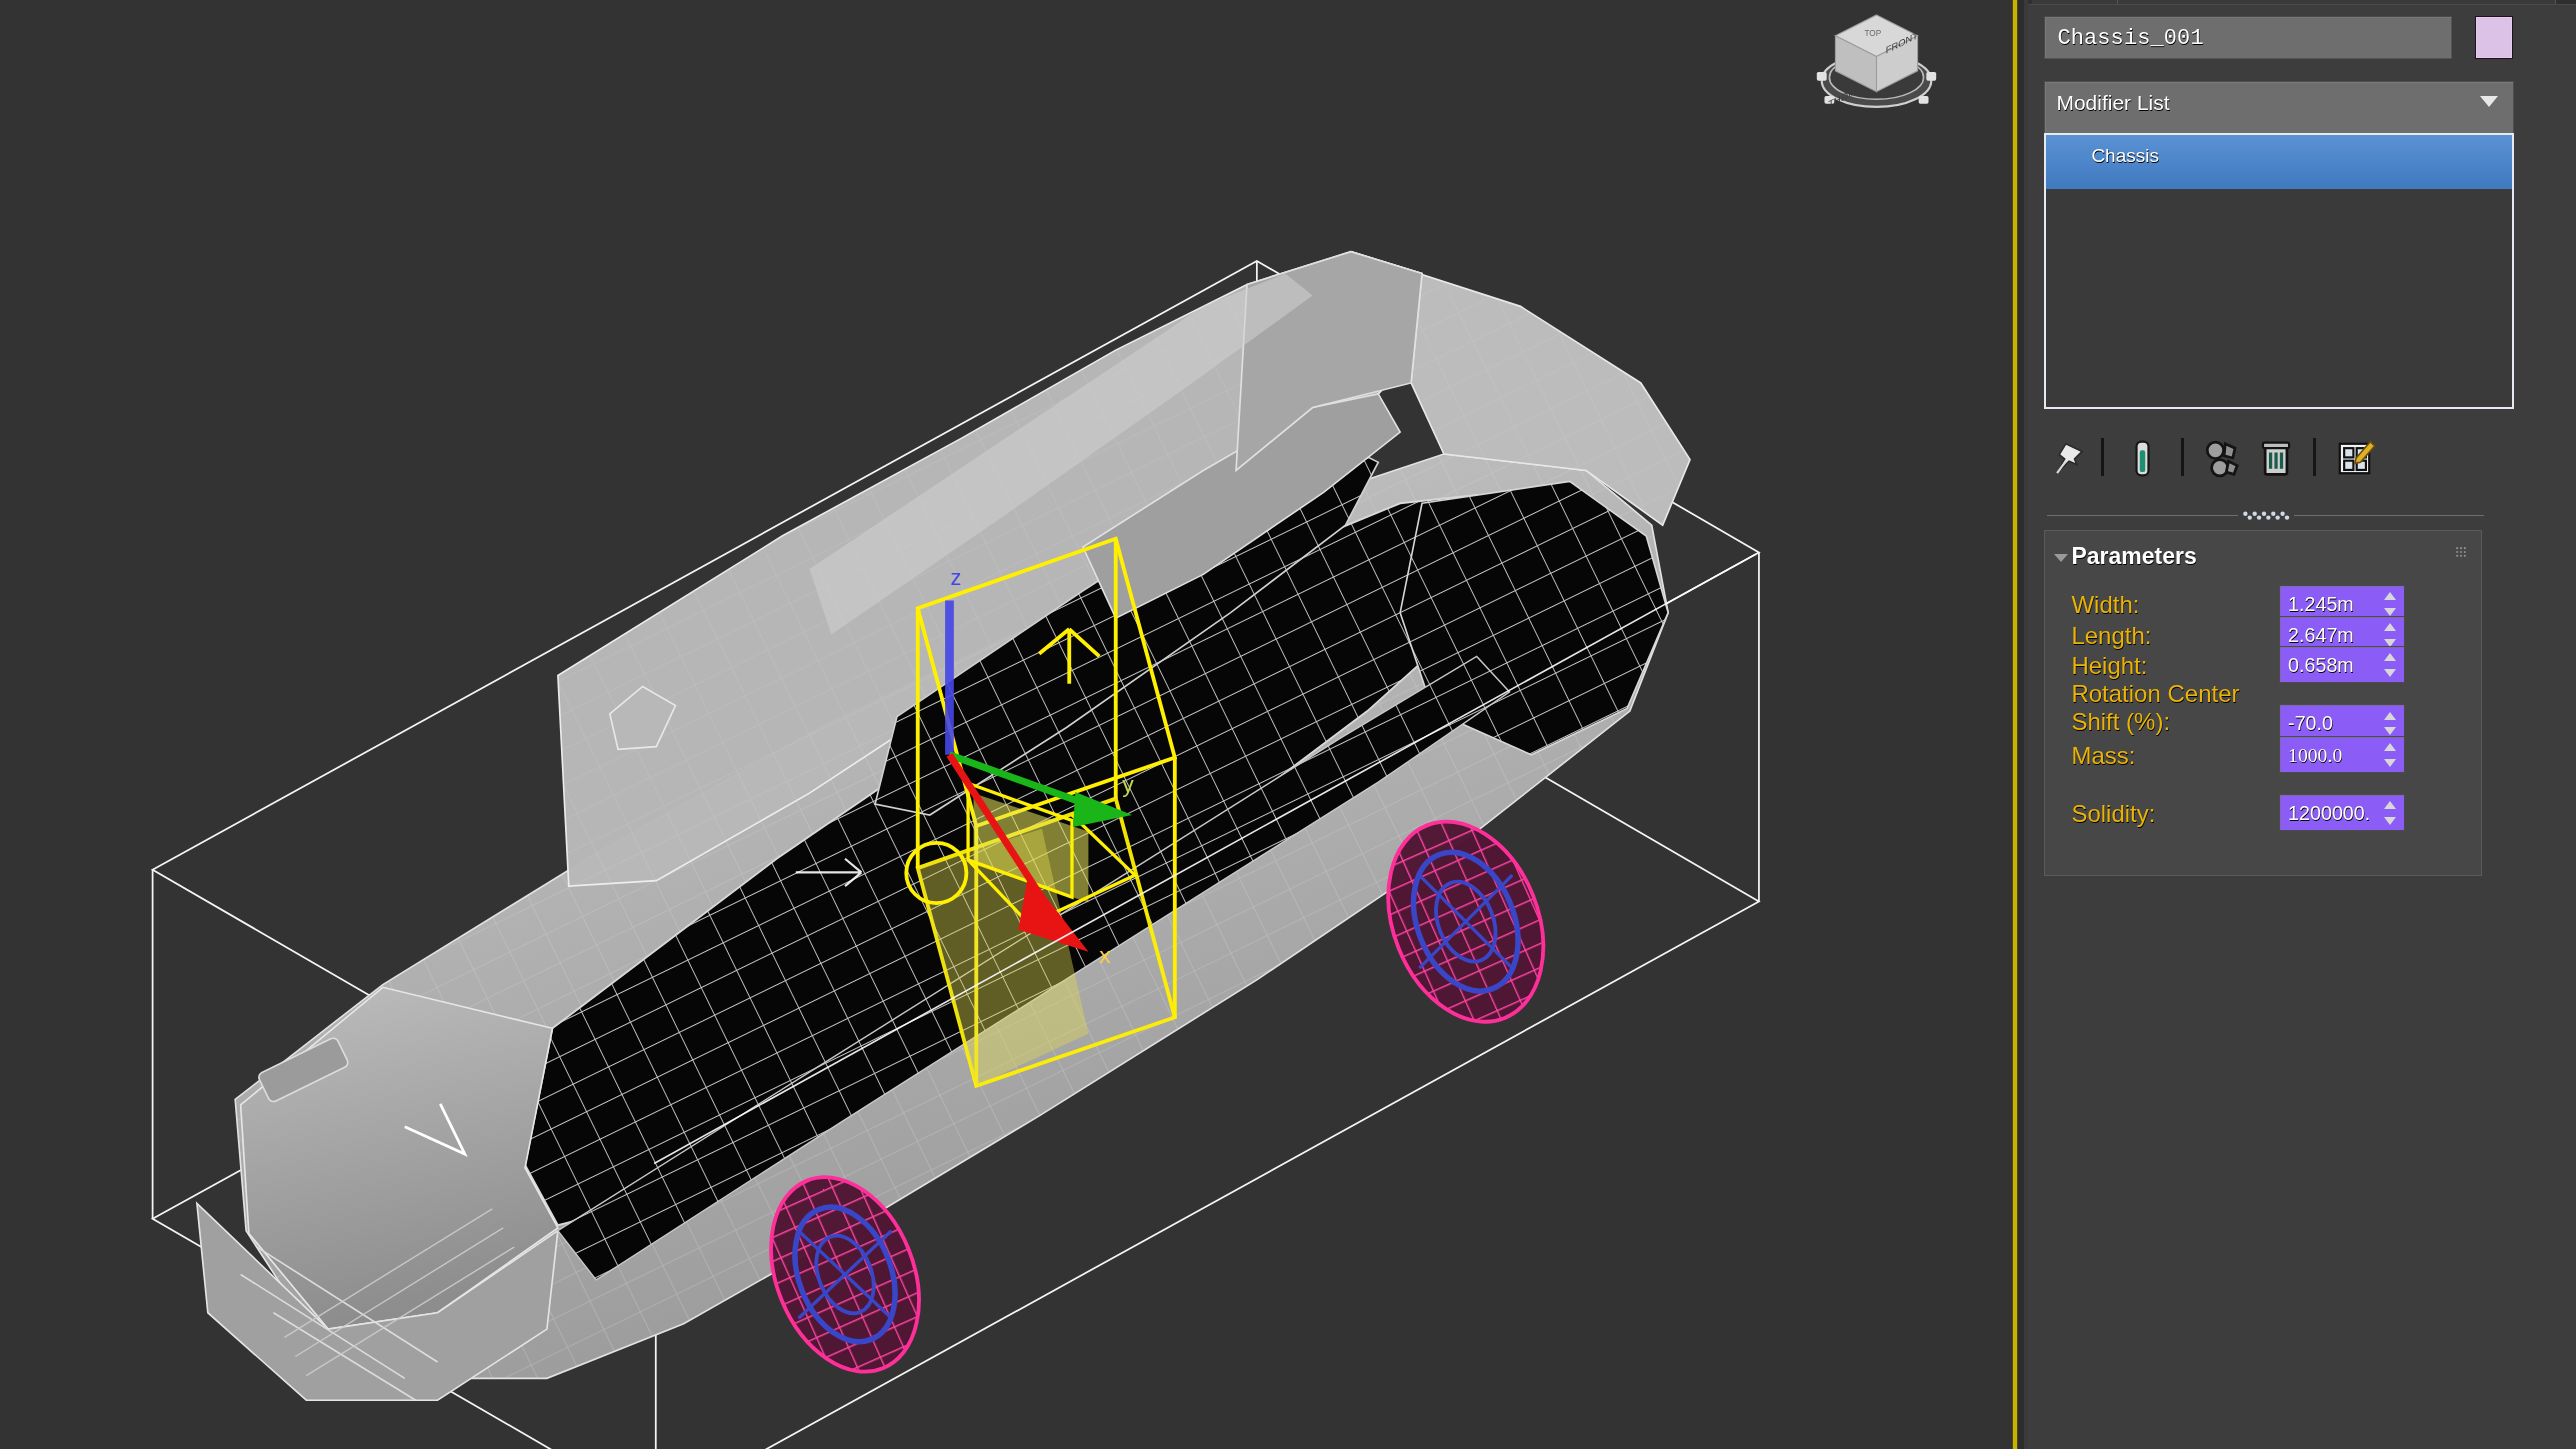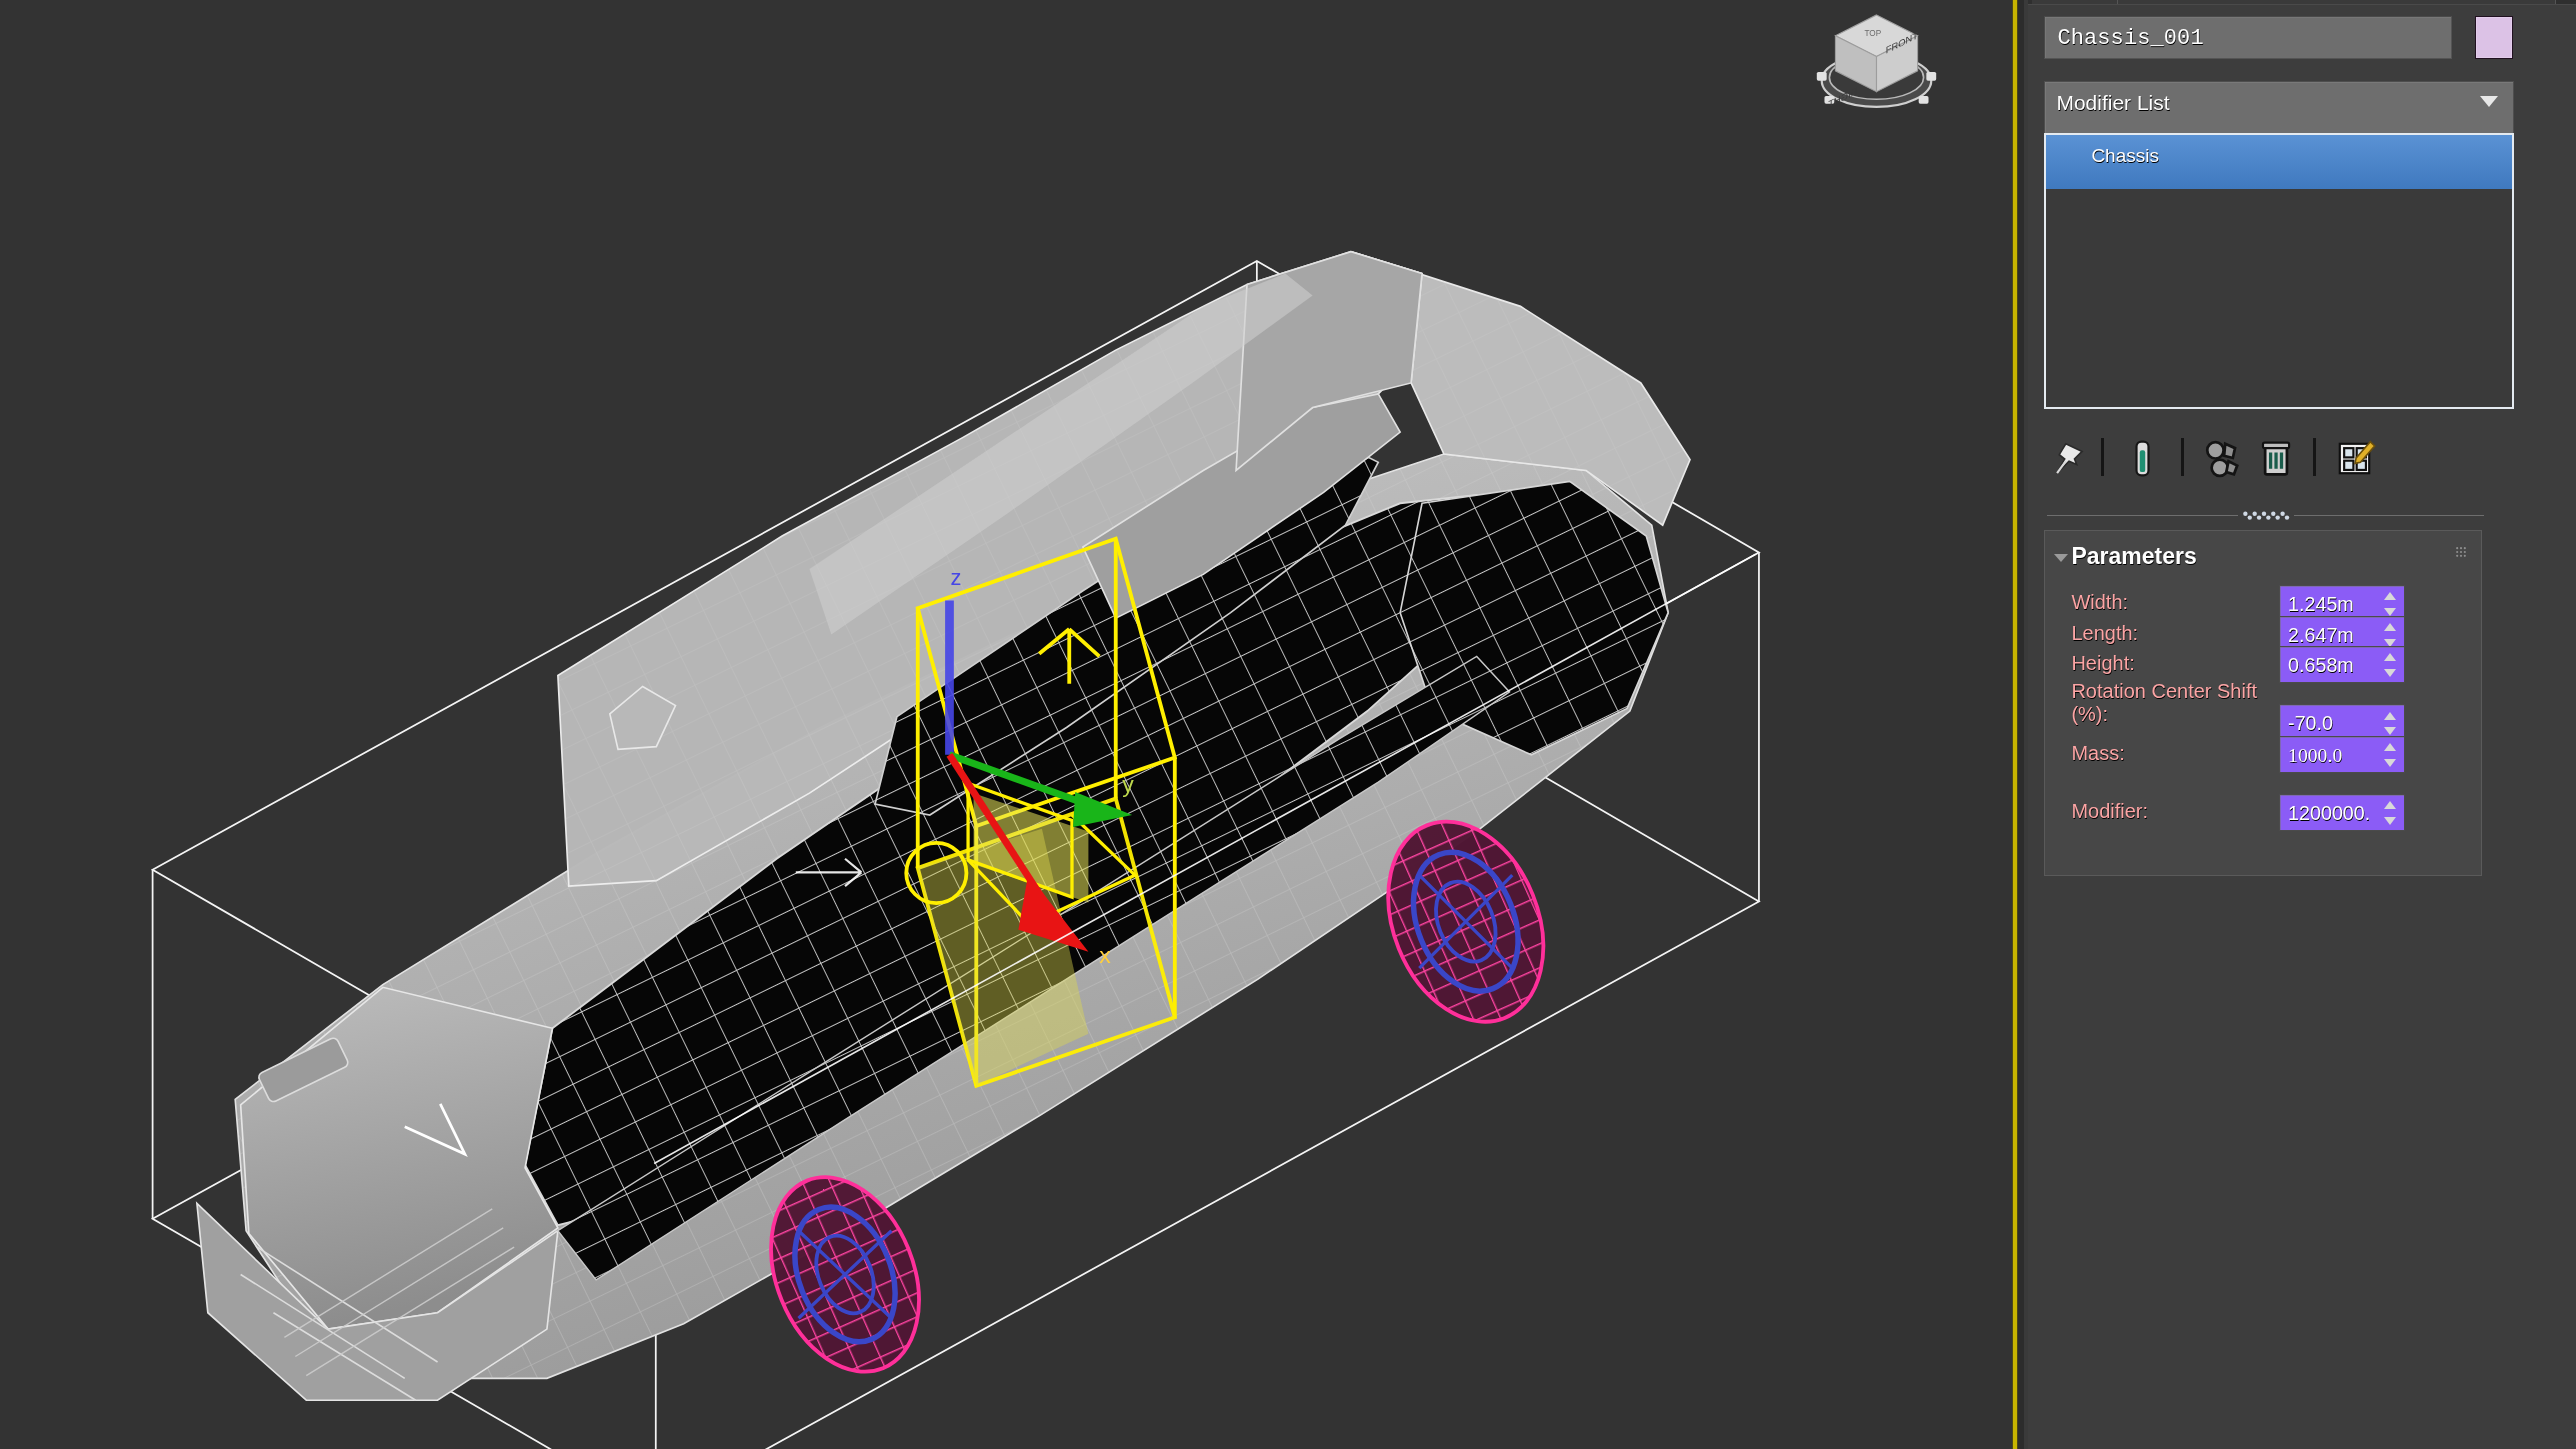--- a/index.html
+++ b/index.html
@@ -55,21 +55,21 @@
 
   .params-panel{position:absolute;left:16.4px;top:530px;width:438px;height:346px;
      background:#474747;border:0.5px solid #5a5a5a;box-sizing:border-box;}
   .params-title{position:absolute;left:26px;top:12px;color:#ffffff;font-size:23px;font-weight:bold;
      text-shadow:0.5px 0.5px 0.5px #000;}
   .params-arrow{position:absolute;left:8.8px;top:23px;width:0;height:0;
      border-left:7.1px solid transparent;border-right:7.1px solid transparent;border-top:8.8px solid #9a9a9a;}
   .params-pin{position:absolute;right:12px;top:15.3px;width:14.2px;height:14.2px;}
 
   .prow{position:absolute;left:0;width:438px;}
-  .plabel{position:absolute;color:#fca5a5;font-size:20px;text-shadow:0.5px 0.5px 0.5px #000;line-height:1.15;}
+  .plabel{position:absolute;color:#eab308;font-size:24px;text-shadow:0.5px 0.5px 0.5px #000;line-height:1.15;}
   .pfield{position:absolute;width:126px;height:37px;background:#8b5cf6;
      border:0.5px solid #4b4b4b;box-sizing:border-box;box-shadow:inset 0.5px 0.5px 0 #757575;}
   .pfield .pval{position:absolute;left:7.7px;top:0;right:31px;height:36px;line-height:36px;
      color:#ffffff;font-size:19.7px;text-shadow:0.5px 0.5px 0.5px #000;overflow:hidden;white-space:nowrap;}
   .spin{position:absolute;right:5.5px;top:5.5px;width:17.5px;height:26px;}
   .spin i{position:absolute;left:2.2px;width:0;height:0;border-left:6.6px solid transparent;
      border-right:6.6px solid transparent;}
   .spin i.up{top:1.1px;border-bottom:8.8px solid #d8d8d8;}
   .spin i.dn{bottom:1.1px;border-top:8.8px solid #d8d8d8;}
 </style>
@@ -434,21 +434,21 @@
         <div class="pfield" style="left:234px;top:-3.3px;font-family:Liberation Serif, serif;">
           <div class="pval">1000.0</div>
           <div class="spin">
               <i class="up"></i>
               <i class="dn"></i>
             </div>
         </div>
       </div>
 
       <div class="prow" style="top:266px;">
-        <div class="plabel" style="left:26px;top:3.3px;">Modifier:</div>
+        <div class="plabel" style="left:26px;top:3.3px;">Solidity:</div>
         <div class="pfield" style="left:234px;top:-3.3px;">
           <div class="pval">1200000.</div>
           <div class="spin">
               <i class="up"></i>
               <i class="dn"></i>
             </div>
         </div>
       </div>
     </div>
   </div>

